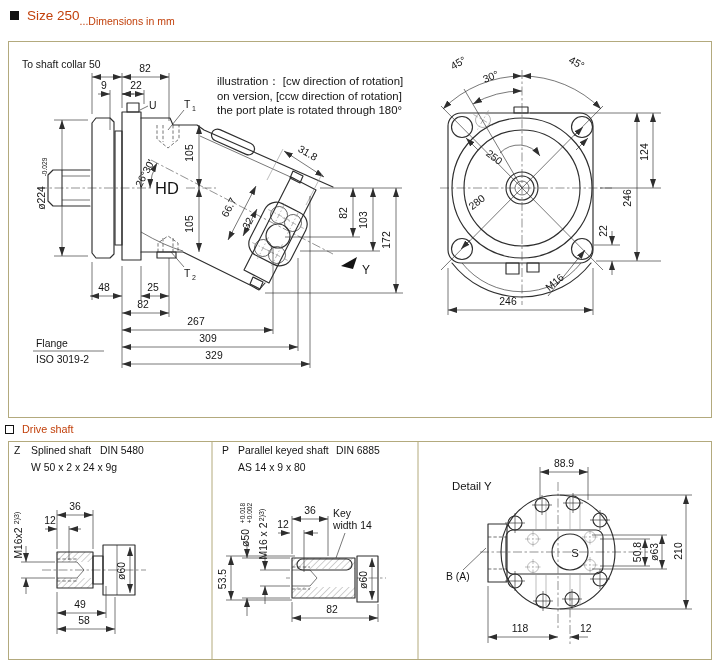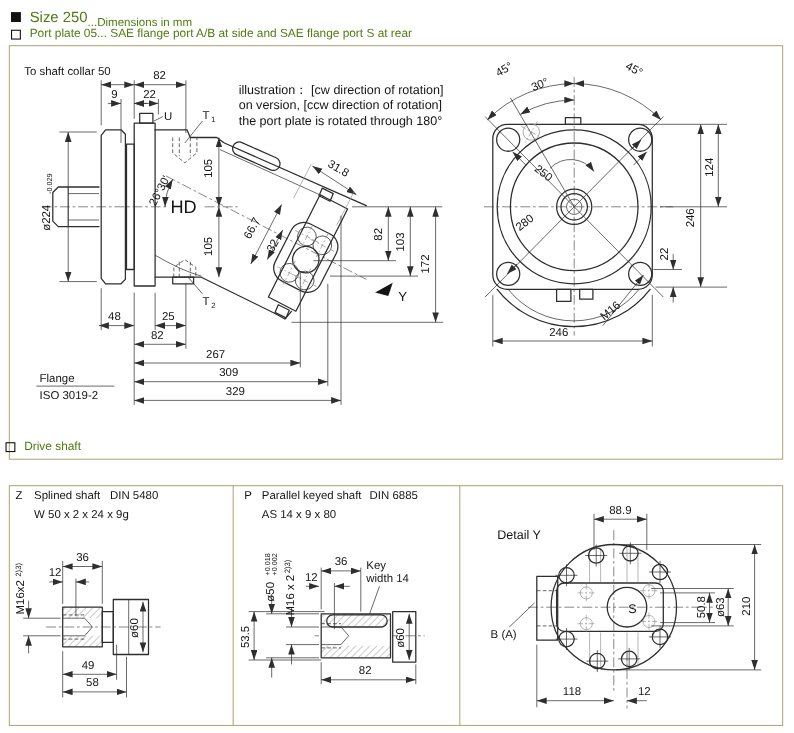--- a/index.html
+++ b/index.html
@@ -1,17 +1,17 @@
 <!DOCTYPE html>
 <html><head>
 <meta charset="utf-8">
 <style>
   html,body{margin:0;padding:0;background:#fff;}
   .page{position:relative;width:722px;height:666px;background:#fff;overflow:hidden;
-        font-family:"Liberation Sans","DejaVu Sans",sans-serif;color:#4d7c0f;}
+        font-family:"Liberation Sans","DejaVu Sans",sans-serif;color:#c2410c;}
   .hdr{position:absolute;display:flex;align-items:center;}
   .sq-filled{width:9px;height:9px;background:#111;margin-right:8px;flex:0 0 auto;}
   .sq-open{width:7px;height:7px;border:1.6px solid #111;margin-right:8px;flex:0 0 auto;}
   .t-title{font-size:13.5px;}
   .t-sub{font-size:10.5px;margin-top:12px;}
   .t-sec{font-size:10.8px;}
   .panel{position:absolute;border:1px solid #b3aa7d;background:#fff;box-sizing:border-box;}
   svg{position:absolute;}
   svg text{fill:#141414;font-family:"Liberation Sans","DejaVu Sans",sans-serif;}
   .t{font-size:10.4px;}
@@ -32,24 +32,20 @@
 <body>
 
 <div class="page">
 
   <div class="hdr" style="left:10px;top:3px;">
     <span class="sq-filled"></span>
     <span class="t-title">Size 250</span>
       <span class="t-sub">...Dimensions in mm</span>
   </div>
 
-  <div class="hdr" style="left:10px;top:25px;">
-    <span class="sq-open"></span>
-    <span class="t-sec">Port plate 05...  SAE flange port A/B at side and SAE flange port S at rear</span>
-  </div>
 
   <div class="panel" style="left:8px;top:41px;width:704px;height:377px;"></div>
   <svg style="left:8px;top:41px;" width="704" height="377" viewBox="8 41 704 377">
     <defs>
       <marker id="ar" markerUnits="userSpaceOnUse" markerWidth="10" markerHeight="7" refX="9" refY="3" orient="auto-start-reverse">
         <path d="M0,0 L9,3 L0,6 Z" fill="#2e2e2e"></path>
       </marker>
     </defs>
 
     <g>
@@ -258,21 +254,21 @@
         <path class="md" d="M548,296 L585,250" marker-end="url(#ar)"></path>
         <text class="t" transform="rotate(-40 557 285)" x="557" y="285" text-anchor="middle">M16</text>
 
         <path class="md" d="M448,268 V315 M593,268 V315"></path>
         <path class="md" d="M448,310 H593" marker-start="url(#ar)" marker-end="url(#ar)"></path>
         <text class="t" x="508" y="305" text-anchor="middle">246</text>
       </g>
     </g>
   </svg>
 
-  <div class="hdr" style="left:5px;top:400px;">
+  <div class="hdr" style="left:5px;top:423px;">
     <span class="sq-open"></span>
     <span class="t-sec">Drive shaft</span>
   </div>
 
   <div class="panel" style="left:8px;top:441px;width:704px;height:219px;"></div>
   <svg style="left:8px;top:441px;" width="704" height="219" viewBox="8 441 704 219">
     <defs>
       <marker id="ar2" markerUnits="userSpaceOnUse" markerWidth="10" markerHeight="7" refX="9" refY="3" orient="auto-start-reverse">
         <path d="M0,0 L9,3 L0,6 Z" fill="#2e2e2e"></path>
       </marker>

